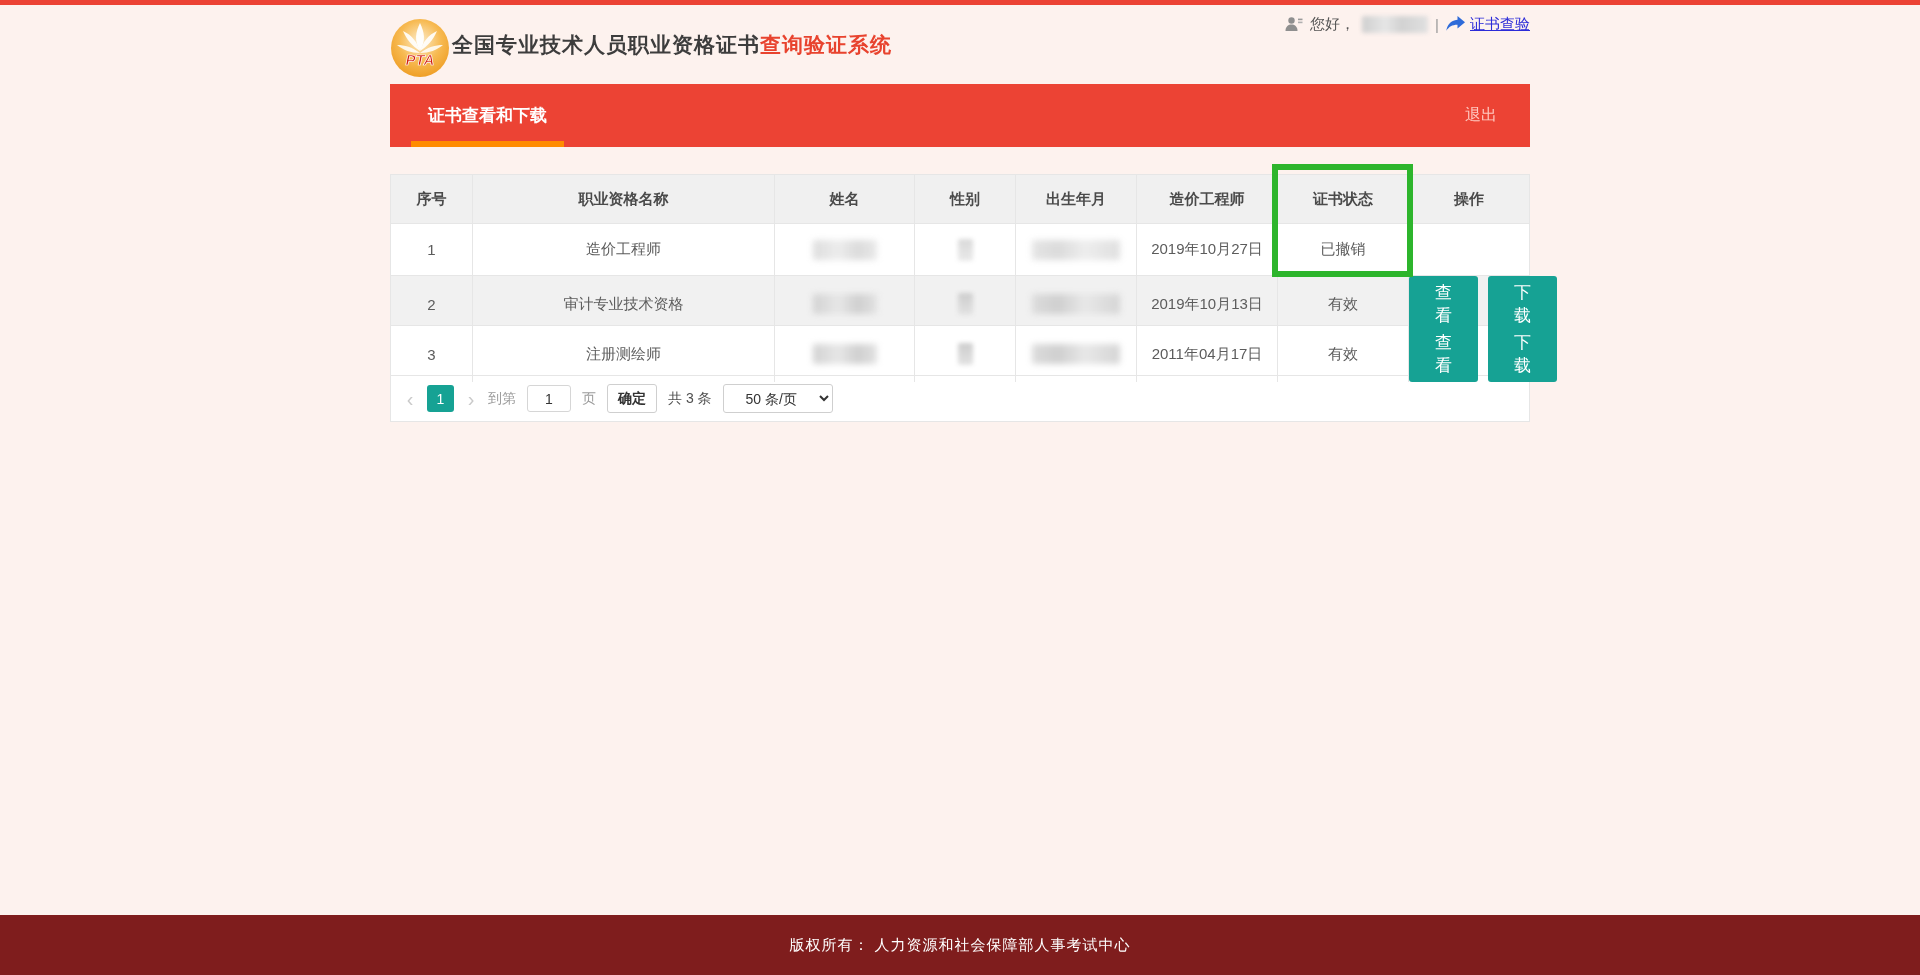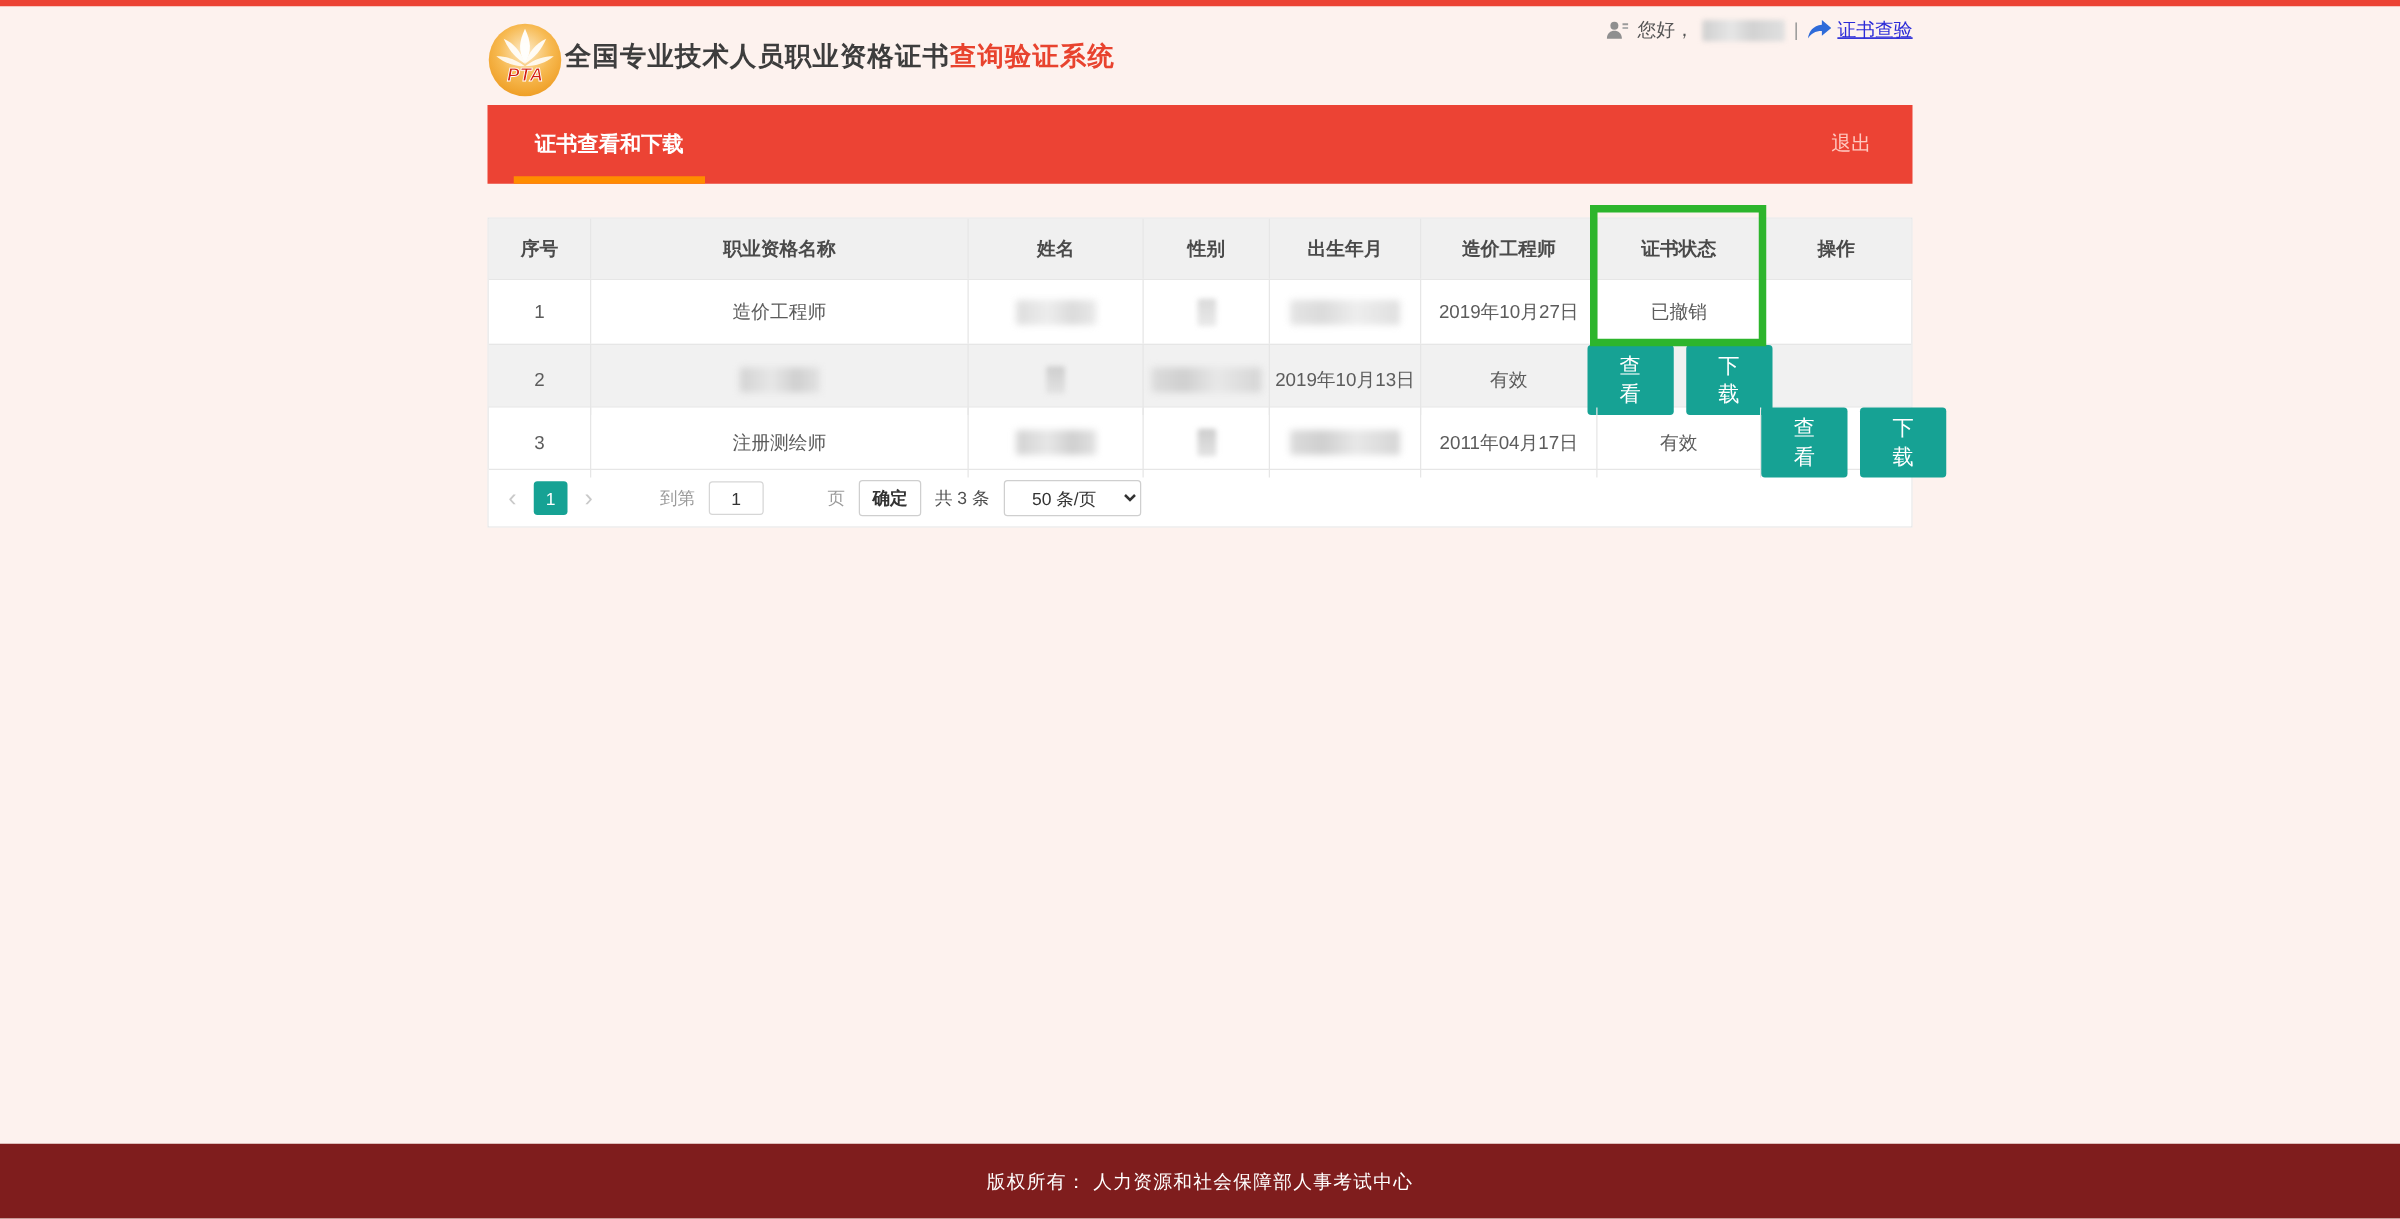--- a/index.html
+++ b/index.html
@@ -58,21 +58,21 @@
   
   .highlight-box { position:absolute; left:1272px; top:164px; width:141px; height:113px;
                    border:6px solid #2db52c; pointer-events:none; z-index:5; }
 
   
   .pagebar { height:46px; display:flex; align-items:center; gap:11px; padding-left:13px;
              border-top:1px solid #e6e6e6; background:#fff; font-size:14px; }
   .pg-arrow { color:#c9c9c9; font-size:20px; width:12px; text-align:center; cursor:pointer; line-height:1; }
   .pg-current { width:27px; height:27px; background:#16a294; color:#fff; border-radius:3px;
                 display:flex; align-items:center; justify-content:center; font-size:14px; cursor:pointer; }
-  .pg-label { color:#9b9b9b;margin-left:40px; }
+  .pg-label { color:#9b9b9b; }
   .pg-input { width:44px; height:27px; border:1px solid #d6d6d6; border-radius:3px; text-align:center;
               font-size:14px; color:#333; background:#fff; font-family:inherit; }
   .pg-confirm { height:29px; padding:0 10px; background:#fff; border:1px solid #cfcfcf; border-radius:3px;
                 font-weight:bold; color:#333; font-size:14px; cursor:pointer; font-family:inherit; }
   .pg-total { color:#4f4f4f; }
   .pg-size { height:29px; border:1px solid #cfcfcf; border-radius:3px; background:#fff; font-size:14px;
              color:#333; padding:0 18px; font-family:inherit; }
 
   
   .footer { position:absolute; left:0; top:915px; width:100%; height:60px; background:#7f1d1d;
@@ -162,20 +162,21 @@
       <div class="cell">
           <span class="blur-birth blur-light"></span>
         </div>
       <div class="cell">2019年10月27日</div>
       <div class="cell">已撤销</div>
       <div class="cell"></div>
     </div>
 
     <div class="trow tdata zebra">
       <div class="cell">2</div>
+      <div class="cell">审计专业技术资格</div>
       <div class="cell">
           <span class="blur-name"></span>
         </div>
       <div class="cell">
           <span class="blur-sex"></span>
         </div>
       <div class="cell">
           <span class="blur-birth"></span>
         </div>
       <div class="cell">2019年10月13日</div>

